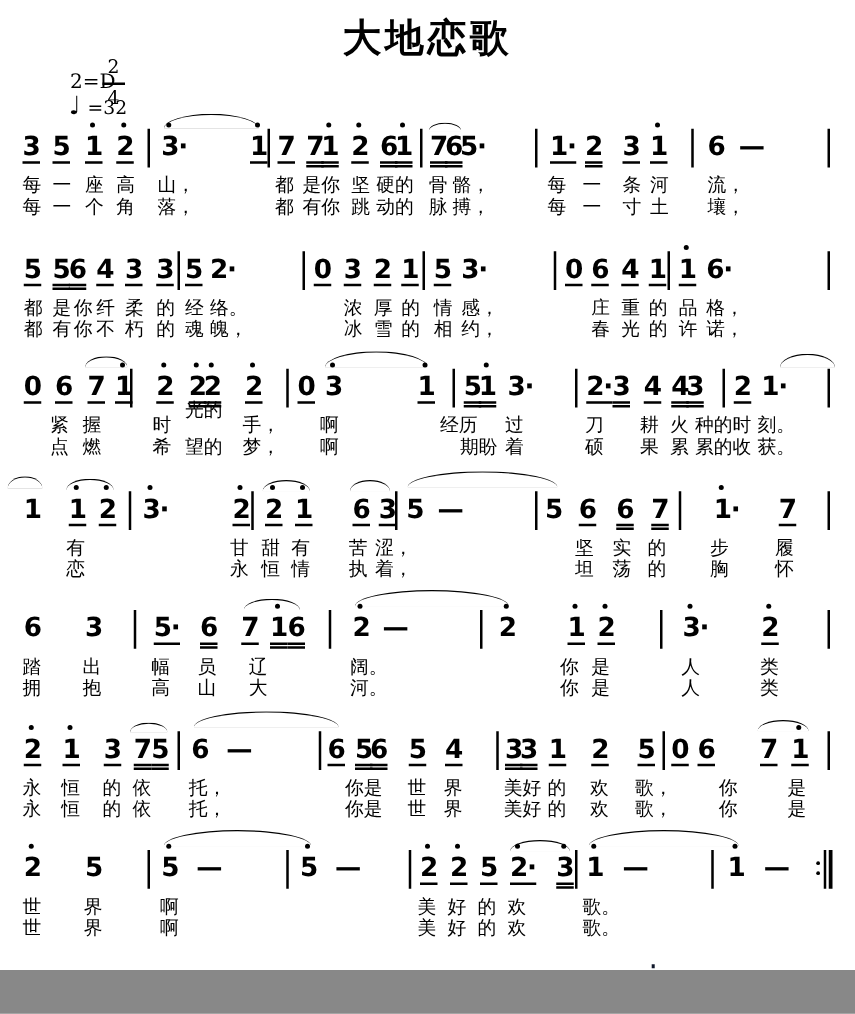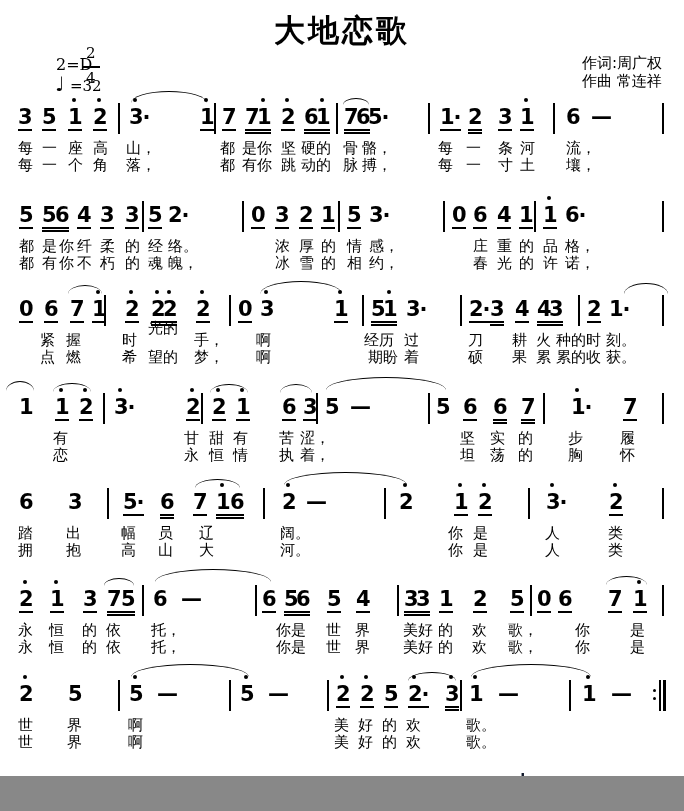--- a/index.html
+++ b/index.html
@@ -63,24 +63,20 @@
 
   <div class="keyblock">
     <span class="ks-key">2=D</span>
     <span class="ks-num">2</span>
     <span class="ks-line"></span>
     <span class="ks-den">4</span>
     <span class="ks-note">♩</span>
     <span class="ks-tempo">=32</span>
   </div>
 
-  <div class="credits">
-    <div>作词:周广权</div>
-    <div>作曲 常连祥</div>
-  </div>
 
   <div class="score">
       <div class="line" style="top: 106px;">
         <span class="note u1" style="left: 18px;">3</span>
         <span class="note u1" style="left: 42px;">5</span>
         <span class="note u1 hi" style="left: 68px;">1</span>
         <span class="note u1 hi" style="left: 93px;">2</span>
         <span class="bar" style="left: 118px;"></span>
         <span class="note hi" style="left: 129px;">3·</span>
         <span class="note u1 hi" style="left: 200px;">1</span>
@@ -233,21 +229,21 @@
         <span class="bar" style="left: 662px;"></span>
         <span class="slur" style="left: 68px; width: 34px; top: -13px; height: 8px;"></span>
         <span class="slur" style="left: 260px; width: 82px; top: -17px; height: 12px;"></span>
         <span class="slur" style="left: 624px; width: 44px; top: -15px; height: 10px;"></span>
         <span class="lyric" style="left: 40px; top: 34px;">紧</span>
         <span class="lyric" style="left: 66px; top: 34px;">握</span>
         <span class="lyric" style="left: 122px; top: 34px;">时</span>
         <span class="lyric" style="left: 148px; top: 22px;">光的</span>
         <span class="lyric" style="left: 194px; top: 34px;">手，</span>
         <span class="lyric" style="left: 256px; top: 34px;">啊</span>
-        <span class="lyric" style="left: 364px; top: 34px;">经历</span>
+        <span class="lyric" style="left: 352px; top: 34px;">经历</span>
         <span class="lyric" style="left: 404px; top: 34px;">过</span>
         <span class="lyric" style="left: 468px; top: 34px;">刀</span>
         <span class="lyric" style="left: 512px; top: 34px;">耕</span>
         <span class="lyric" style="left: 536px; top: 34px;">火</span>
         <span class="lyric" style="left: 556px; top: 34px;">种的</span>
         <span class="lyric" style="left: 586px; top: 34px;">时</span>
         <span class="lyric" style="left: 606px; top: 34px;">刻。</span>
         <span class="lyric" style="left: 40px; top: 51px;">点</span>
         <span class="lyric" style="left: 66px; top: 51px;">燃</span>
         <span class="lyric" style="left: 122px; top: 51px;">希</span>

